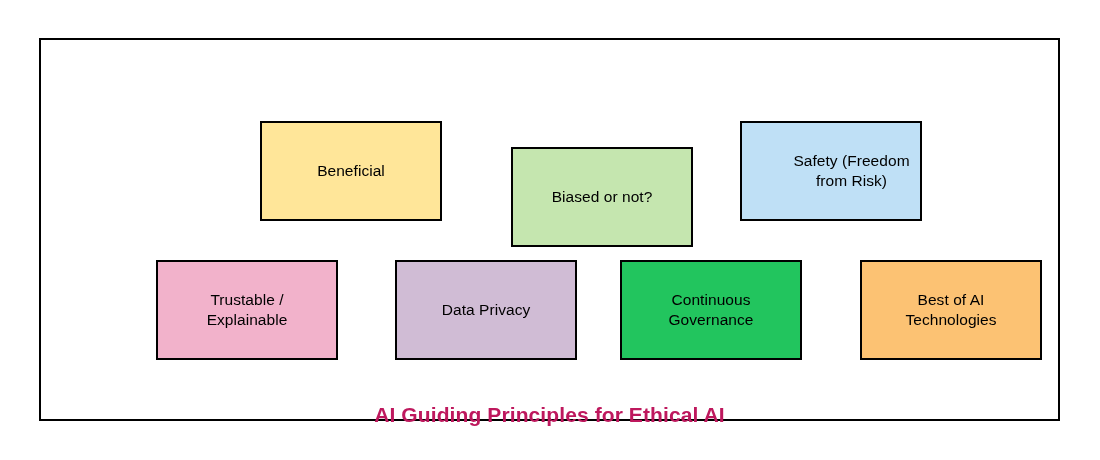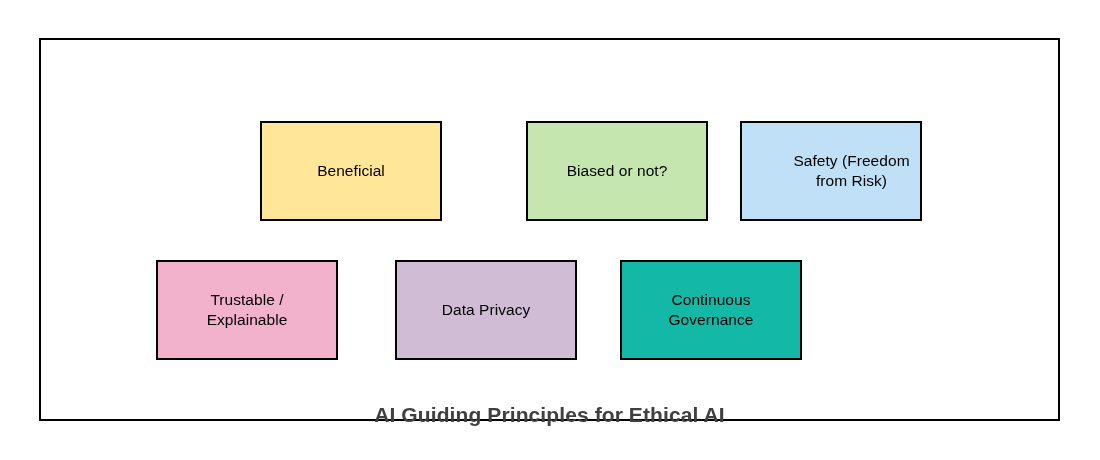--- a/index.html
+++ b/index.html
@@ -54,38 +54,38 @@
     letter-spacing: 0.05px;
   }
 
   
   .row-top  { top: 81px; }
   
   .row-bottom { top: 220px; }
 
   
   .col-a { left: 219px; }
-  .col-b { left: 485px; }
+  .col-b { left: 470px; margin-top: 26px; }
   .col-c { left: 699px; }
 
   .col-w { left: 99px; margin-left: 16px; }
   .col-x { left: 354px; }
   .col-y { left: 579px; }
   .col-z { left: 819px; }
 
   
   #diagram-title {
     position: absolute;
     left: 0;
     right: 0;
     top: 363px;
     text-align: center;
     font-size: 21px;
     font-weight: bold;
-    color: #404040;
+    color: #be185d;
     font-family: "Liberation Sans", sans-serif;
     letter-spacing: 0.1px;
   }
 </style>
 </head>
 <body>
 
 <div id="canvas">
 
   <div id="diagram-frame">
@@ -105,22 +105,26 @@
 
     <div class="principle-box row-bottom col-w" style="background-color: rgb(242, 178, 203);">
       <span>Trustable /
 Explainable</span>
     </div>
 
     <div class="principle-box row-bottom col-x" style="background-color: rgb(208, 188, 213);">
       <span>Data Privacy</span>
     </div>
 
-    <div class="principle-box row-bottom col-y" style="background-color: #14b8a6;">
+    <div class="principle-box row-bottom col-y" style="background-color: #22c55e;">
       <span>Continuous
 Governance</span>
     </div>
 
+    <div class="principle-box row-bottom col-z" style="background-color: rgb(252, 194, 115);">
+      <span>Best of AI
+Technologies</span>
+    </div>
 
     <div id="diagram-title">AI Guiding Principles for Ethical AI</div>
 
   </div>
 </div>
 
 </body></html>

